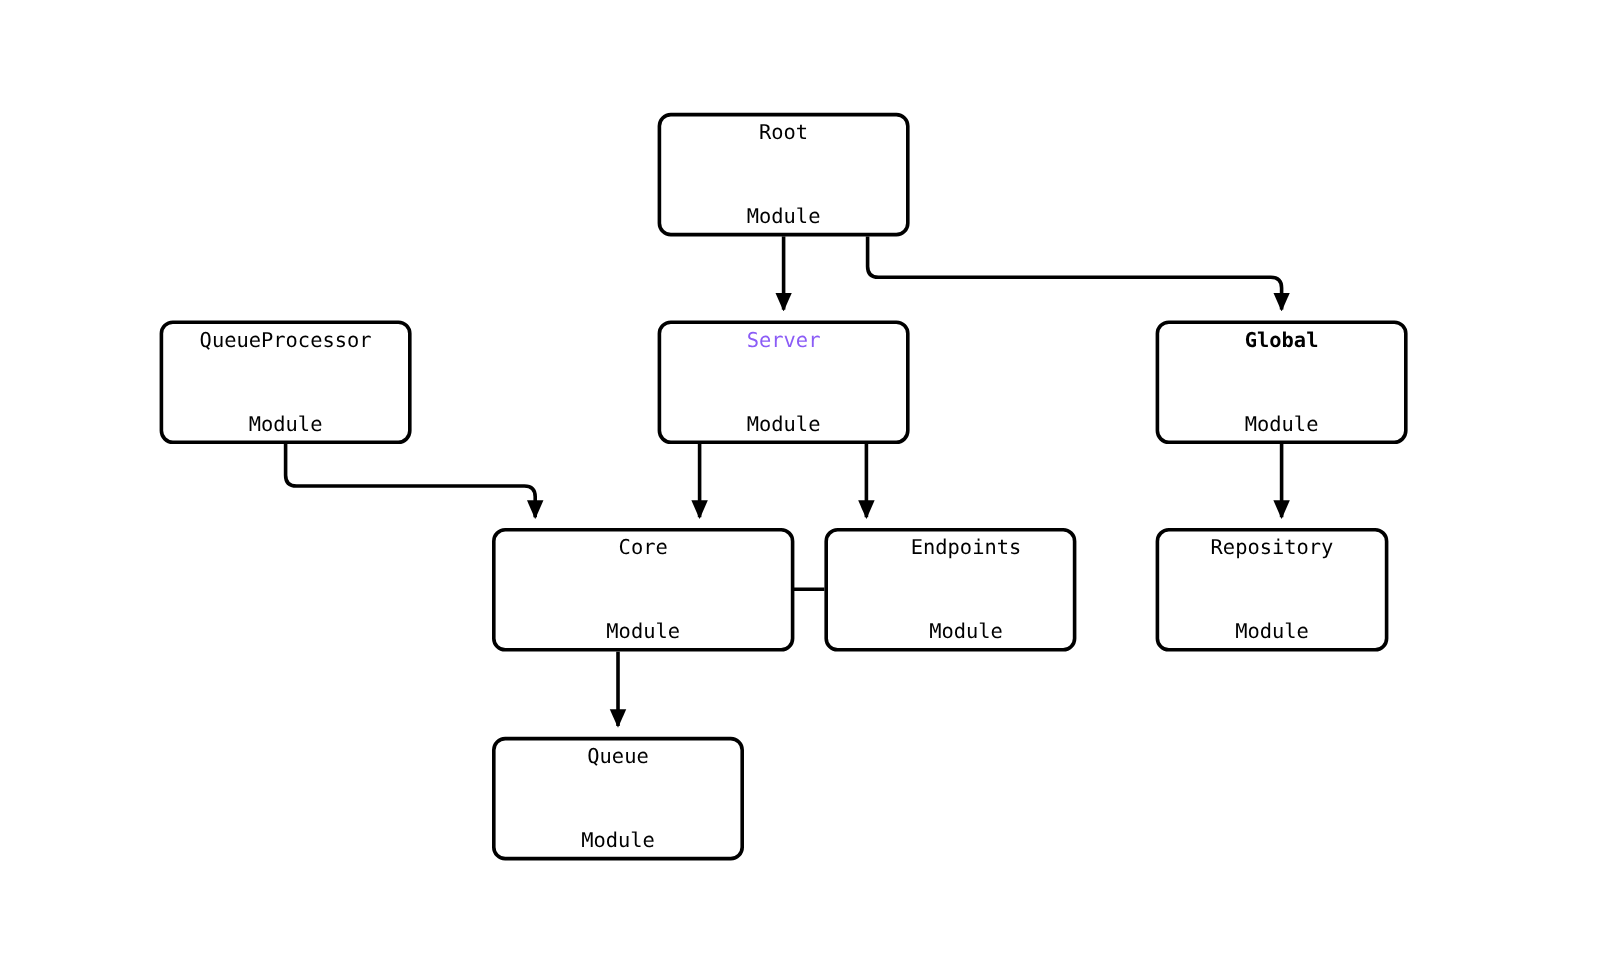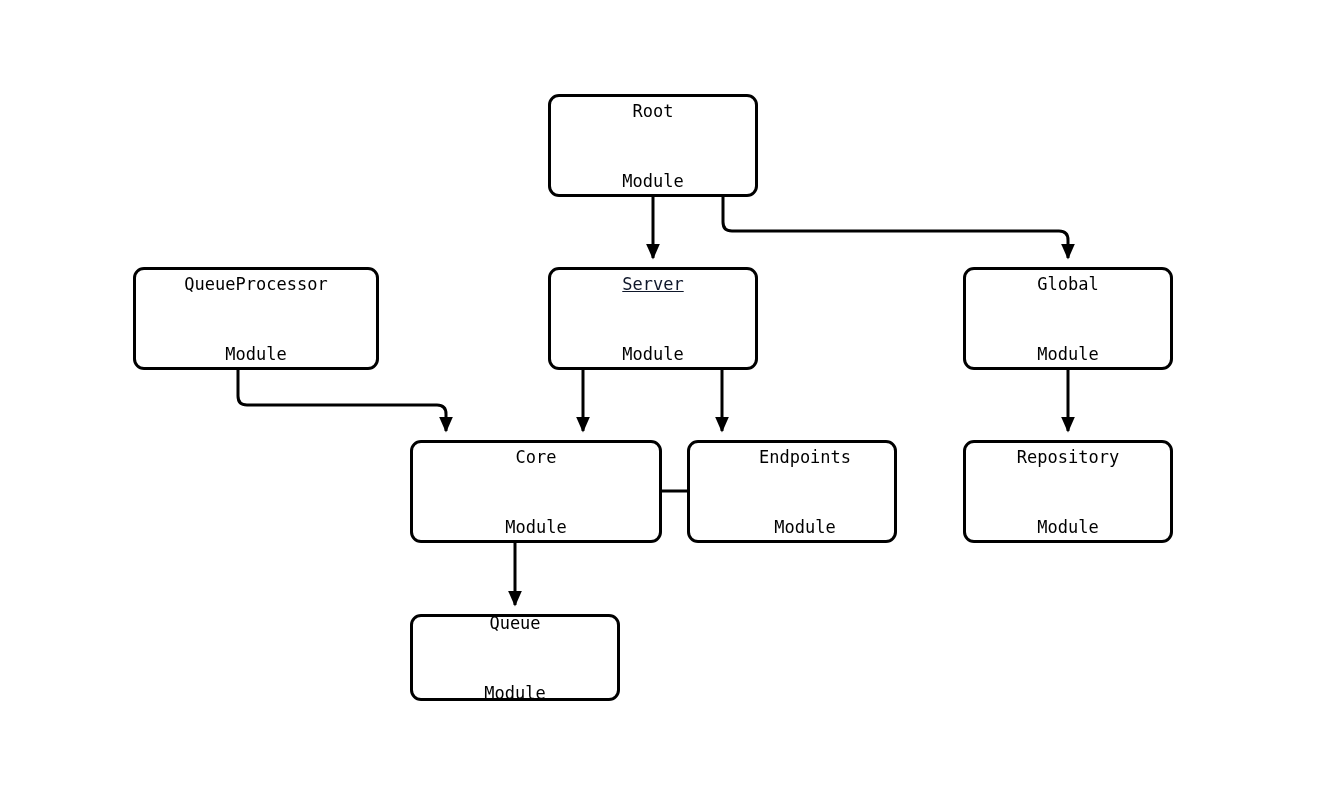--- a/index.html
+++ b/index.html
@@ -69,43 +69,43 @@
         <path d="M 687 491 L 629 491" fill="none" stroke="#000000" stroke-width="3" stroke-linecap="butt" stroke-linejoin="round" marker-end="url(#arrow-head)"></path>
         <path d="M 515 543 L 515 605" fill="none" stroke="#000000" stroke-width="3" stroke-linecap="butt" stroke-linejoin="round" marker-end="url(#arrow-head)"></path>
       </g>
   </svg>
 
   <div id="nodes-group">
       <div class="node" style="left: 548px; top: 94px; width: 210px; height: 103px; border-color: rgb(0, 0, 0); background: rgb(255, 255, 255);">
         <div class="node-line" style="color: rgb(0, 0, 0);">Root</div>
         <div class="node-line" style="color: rgb(0, 0, 0);">Module</div>
       </div>
-      <div class="node" style="left: 133px; top: 267px; width: 246px; height: 103px; border-color: rgb(0, 0, 0); background: rgb(255, 255, 255);">
+      <div class="node" style="left: 133px; top: 267px; width: 210px; height: 103px; border-color: rgb(0, 0, 0); background: rgb(255, 255, 255);">
         <div class="node-line" style="color: rgb(0, 0, 0);">QueueProcessor</div>
         <div class="node-line" style="color: rgb(0, 0, 0);">Module</div>
       </div>
       <div class="node" style="left: 548px; top: 267px; width: 210px; height: 103px; border-color: rgb(0, 0, 0); background: rgb(255, 255, 255);">
-        <div class="node-line" style="color: #0f172a; text-decoration: underline;">Server</div>
+        <div class="node-line" style="color: #8b5cf6;">Server</div>
         <div class="node-line" style="color: rgb(0, 0, 0);">Module</div>
       </div>
       <div class="node" style="left: 963px; top: 267px; width: 210px; height: 103px; border-color: rgb(0, 0, 0); background: rgb(255, 255, 255);">
-        <div class="node-line" style="color: rgb(0, 0, 0);">Global</div>
+        <div class="node-line" style="color: rgb(0, 0, 0); font-weight: bold;">Global</div>
         <div class="node-line" style="color: rgb(0, 0, 0);">Module</div>
       </div>
       <div class="node" style="left: 410px; top: 440px; width: 252px; height: 103px; border-color: rgb(0, 0, 0); background: rgb(255, 255, 255);">
         <div class="node-line" style="color: rgb(0, 0, 0);">Core</div>
         <div class="node-line" style="color: rgb(0, 0, 0);">Module</div>
       </div>
       <div class="node" style="left: 687px; top: 440px; width: 210px; height: 103px; border-color: rgb(0, 0, 0); background: rgb(255, 255, 255); padding-left: 26px;">
         <div class="node-line" style="color: rgb(0, 0, 0);">Endpoints</div>
         <div class="node-line" style="color: rgb(0, 0, 0);">Module</div>
       </div>
-      <div class="node" style="left: 963px; top: 440px; width: 210px; height: 103px; border-color: rgb(0, 0, 0); background: rgb(255, 255, 255);">
+      <div class="node" style="left: 963px; top: 440px; width: 194px; height: 103px; border-color: rgb(0, 0, 0); background: rgb(255, 255, 255);">
         <div class="node-line" style="color: rgb(0, 0, 0);">Repository</div>
         <div class="node-line" style="color: rgb(0, 0, 0);">Module</div>
       </div>
-      <div class="node" style="left: 410px; top: 614px; width: 210px; height: 87px; border-color: rgb(0, 0, 0); background: rgb(255, 255, 255);">
+      <div class="node" style="left: 410px; top: 614px; width: 210px; height: 103px; border-color: rgb(0, 0, 0); background: rgb(255, 255, 255);">
         <div class="node-line" style="color: rgb(0, 0, 0);">Queue</div>
         <div class="node-line" style="color: rgb(0, 0, 0);">Module</div>
       </div>
     </div>
 
 </div>
 
 </body></html>

